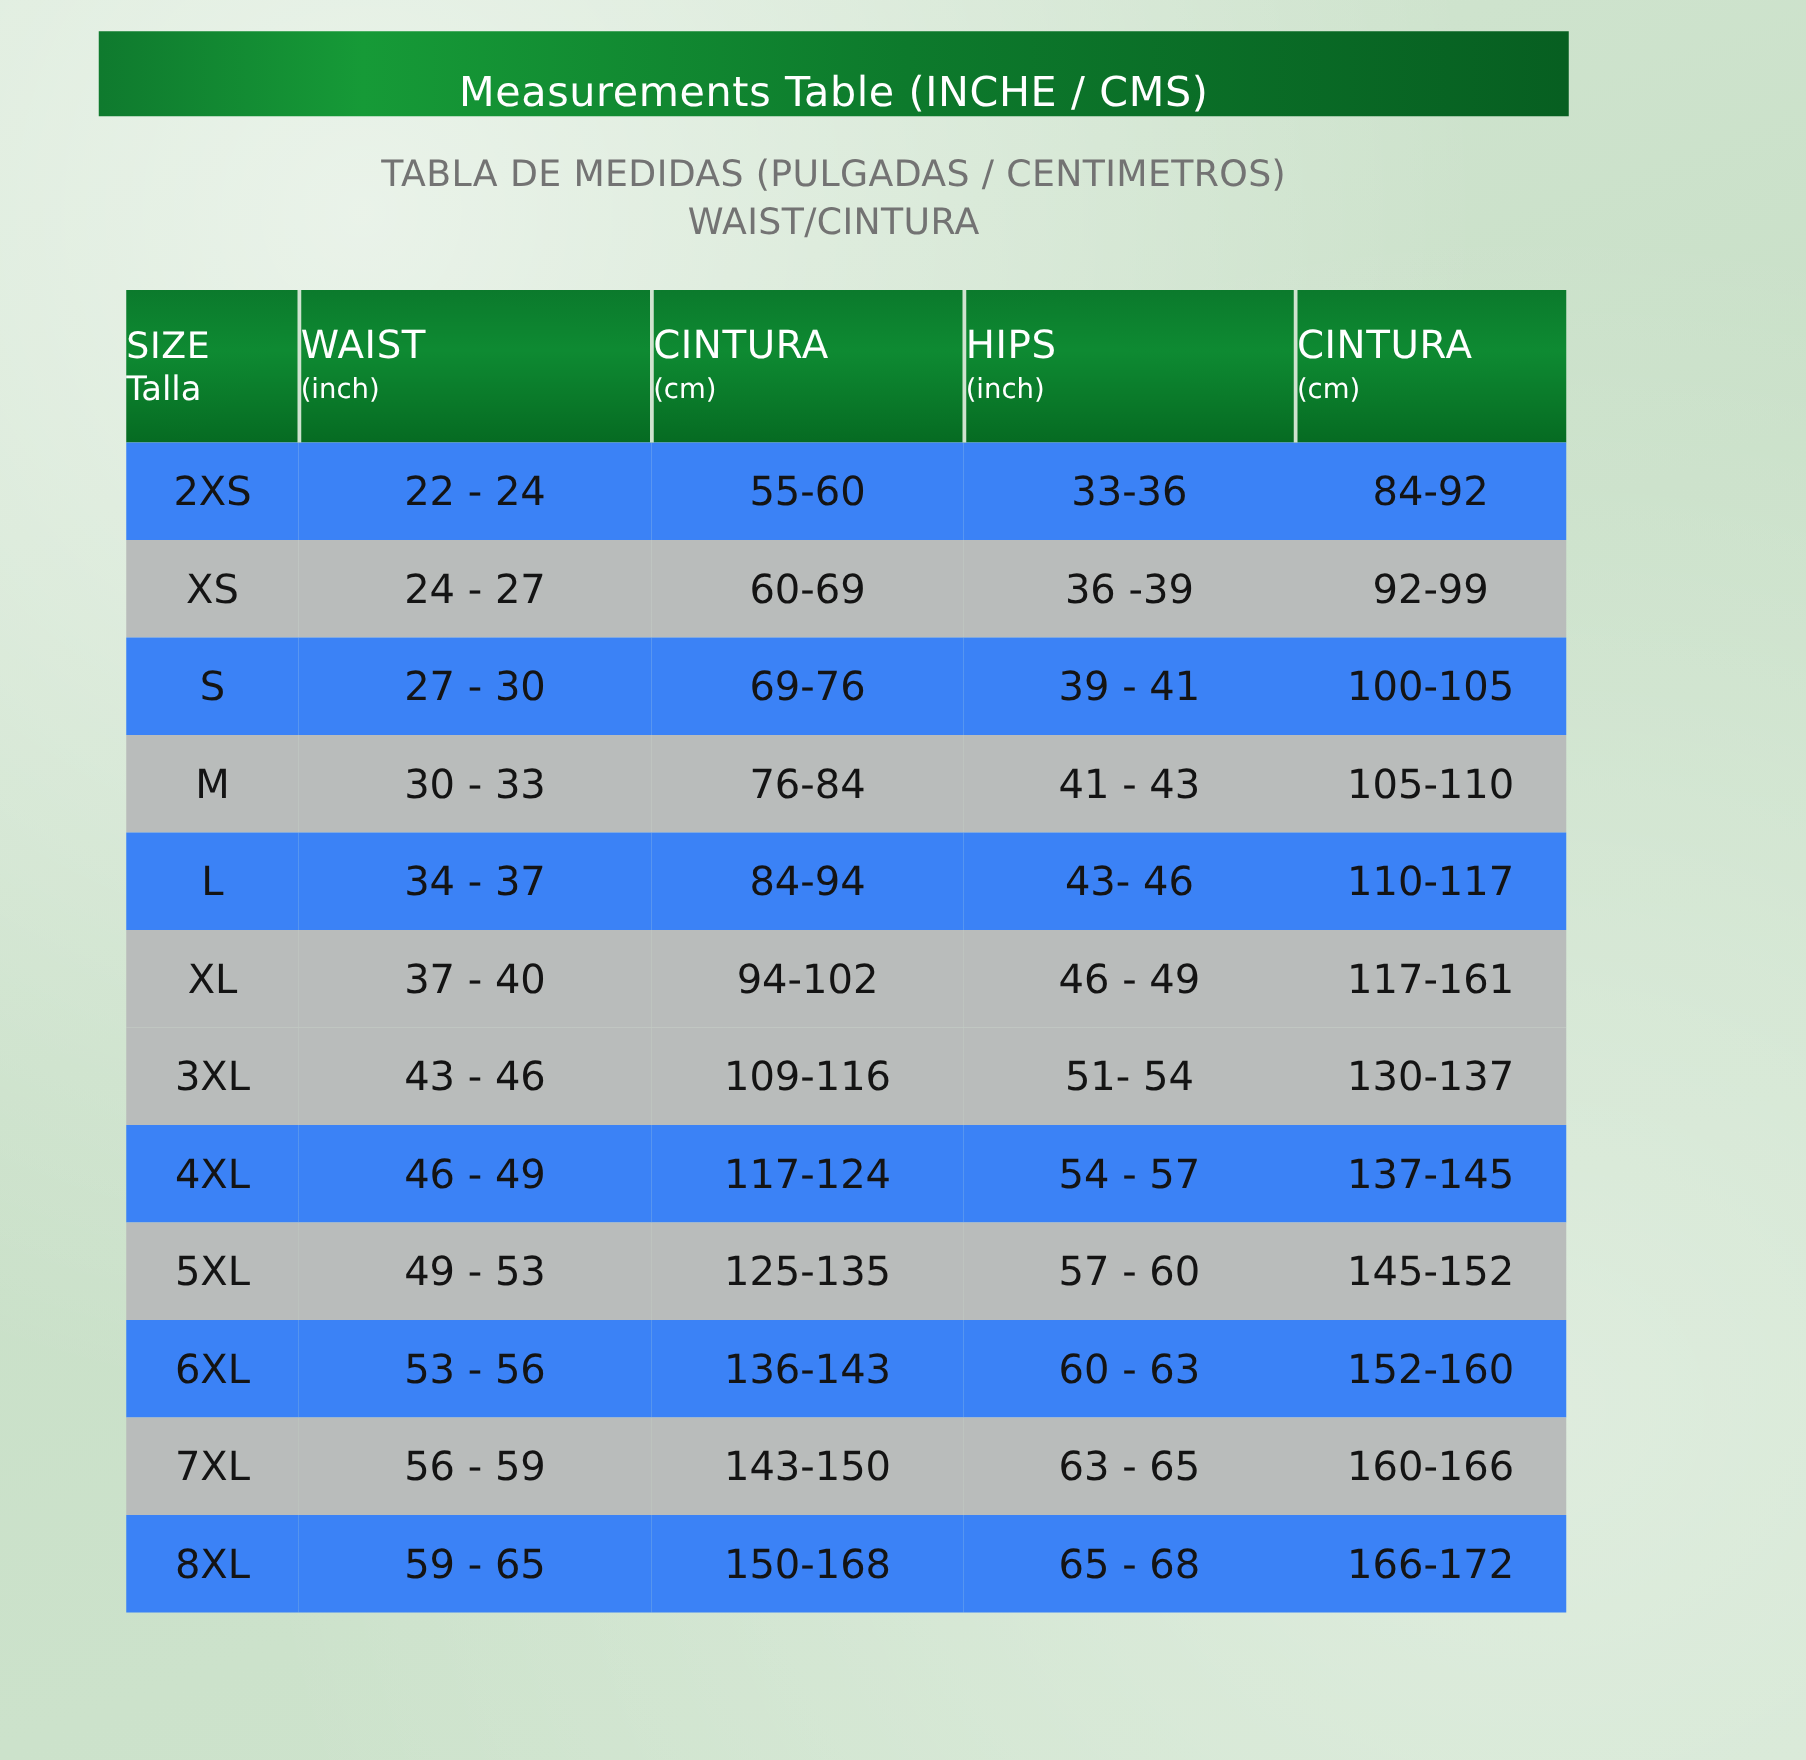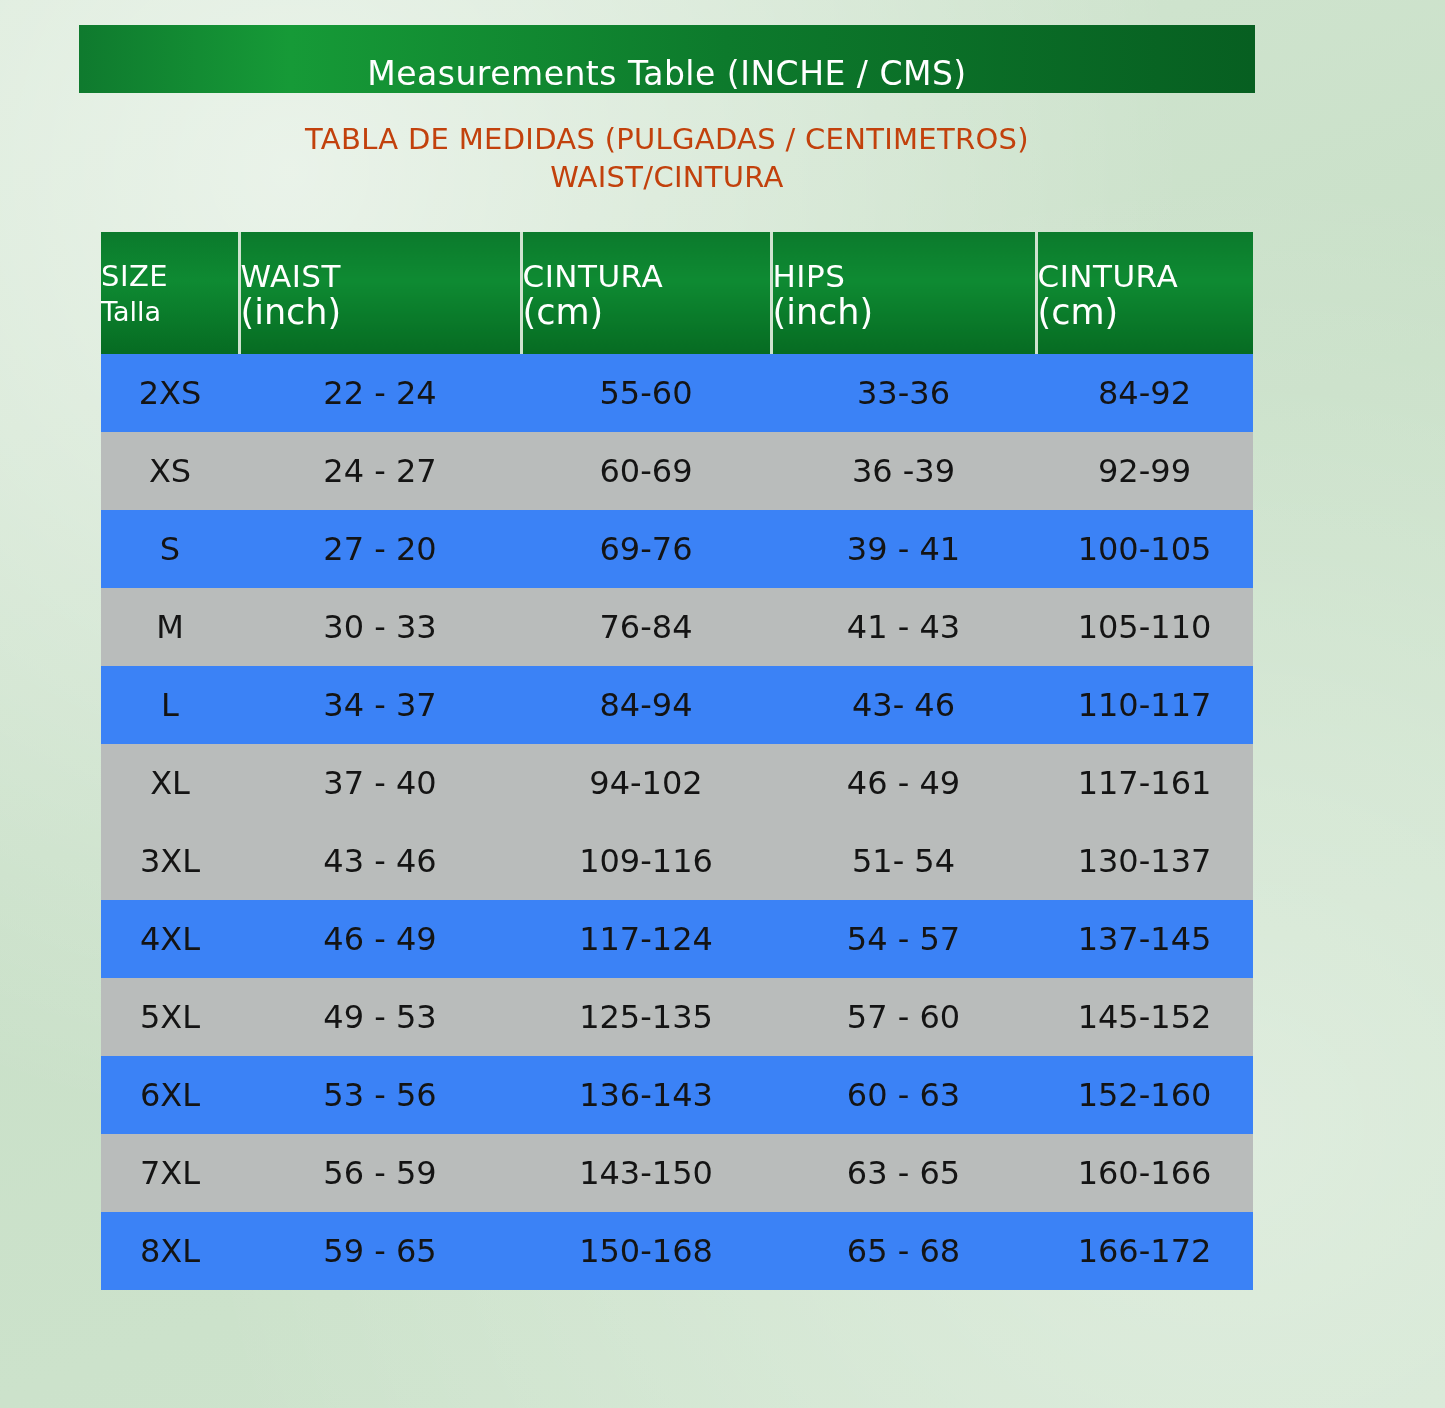--- a/index.html
+++ b/index.html
@@ -49,21 +49,21 @@
     letter-spacing: 0.5px;
     font-family: "DejaVu Sans", sans-serif;
   }
 
   .subtitle-block {
     position: absolute;
     left: 79px;
     top: 120px;
     width: 1176px;
     text-align: center;
-    color: #c2410c;
+    color: #737373;
   }
   .subtitle-line1 {
     font-size: 29px;
     letter-spacing: 0.3px;
     line-height: 38px;
   }
   .subtitle-line2 {
     font-size: 29px;
     letter-spacing: 0.3px;
     line-height: 38px;
@@ -89,21 +89,21 @@
   }
   table.size-table th:last-child { border-right: none; }
   .th-main {
     display: block;
     font-size: 31px;
     line-height: 38px;
     letter-spacing: 0.5px;
   }
   .th-sub {
     display: block;
-    font-size: 35px;
+    font-size: 22px;
     line-height: 34px;
   }
   th.col-size .th-main { font-size: 29px; }
   th.col-size .th-sub { font-size: 27px; }
 
   table.size-table td {
     height: 78px;
     text-align: center;
     vertical-align: middle;
     font-size: 32px;
@@ -180,21 +180,21 @@
       </tr>
       <tr class="row-dark">
         <td class="c1">XS</td>
         <td>24 - 27</td>
         <td>60-69</td>
         <td>36 -39</td>
         <td>92-99</td>
       </tr>
       <tr class="row-light">
         <td class="c1">S</td>
-        <td>27 - 20</td>
+        <td>27 - 30</td>
         <td>69-76</td>
         <td>39 - 41</td>
         <td>100-105</td>
       </tr>
       <tr class="row-dark">
         <td class="c1">M</td>
         <td>30 - 33</td>
         <td>76-84</td>
         <td>41 - 43</td>
         <td>105-110</td>

